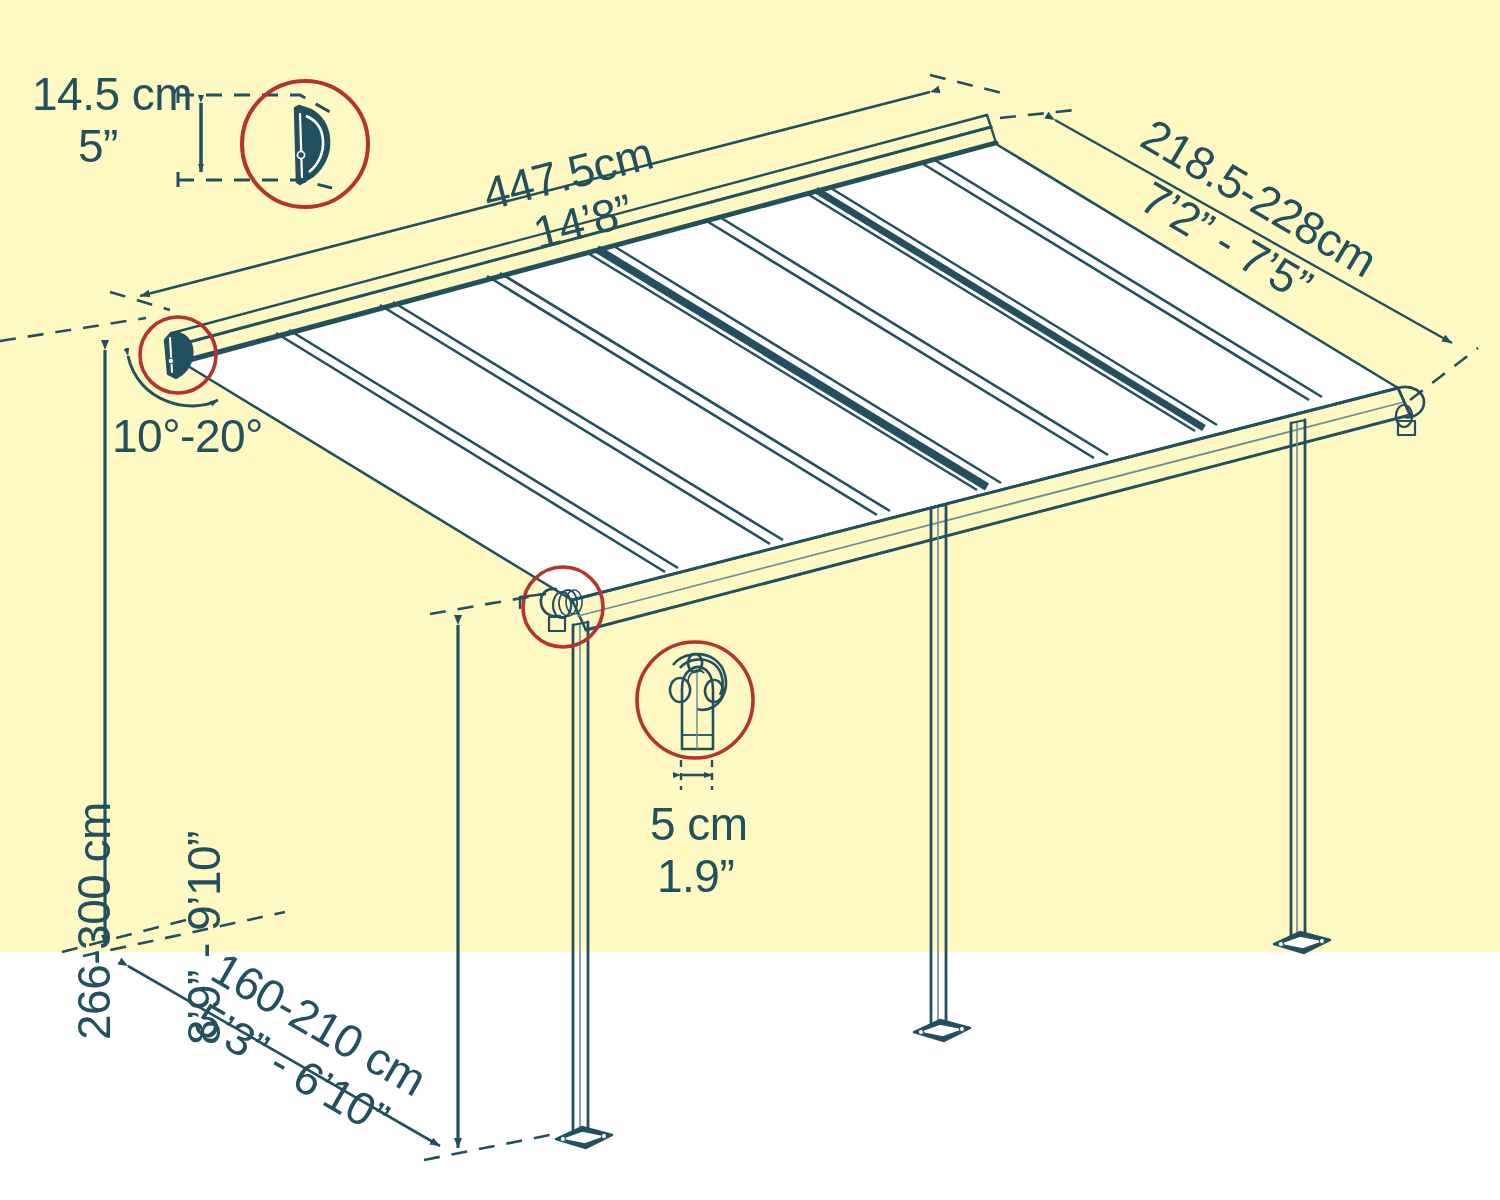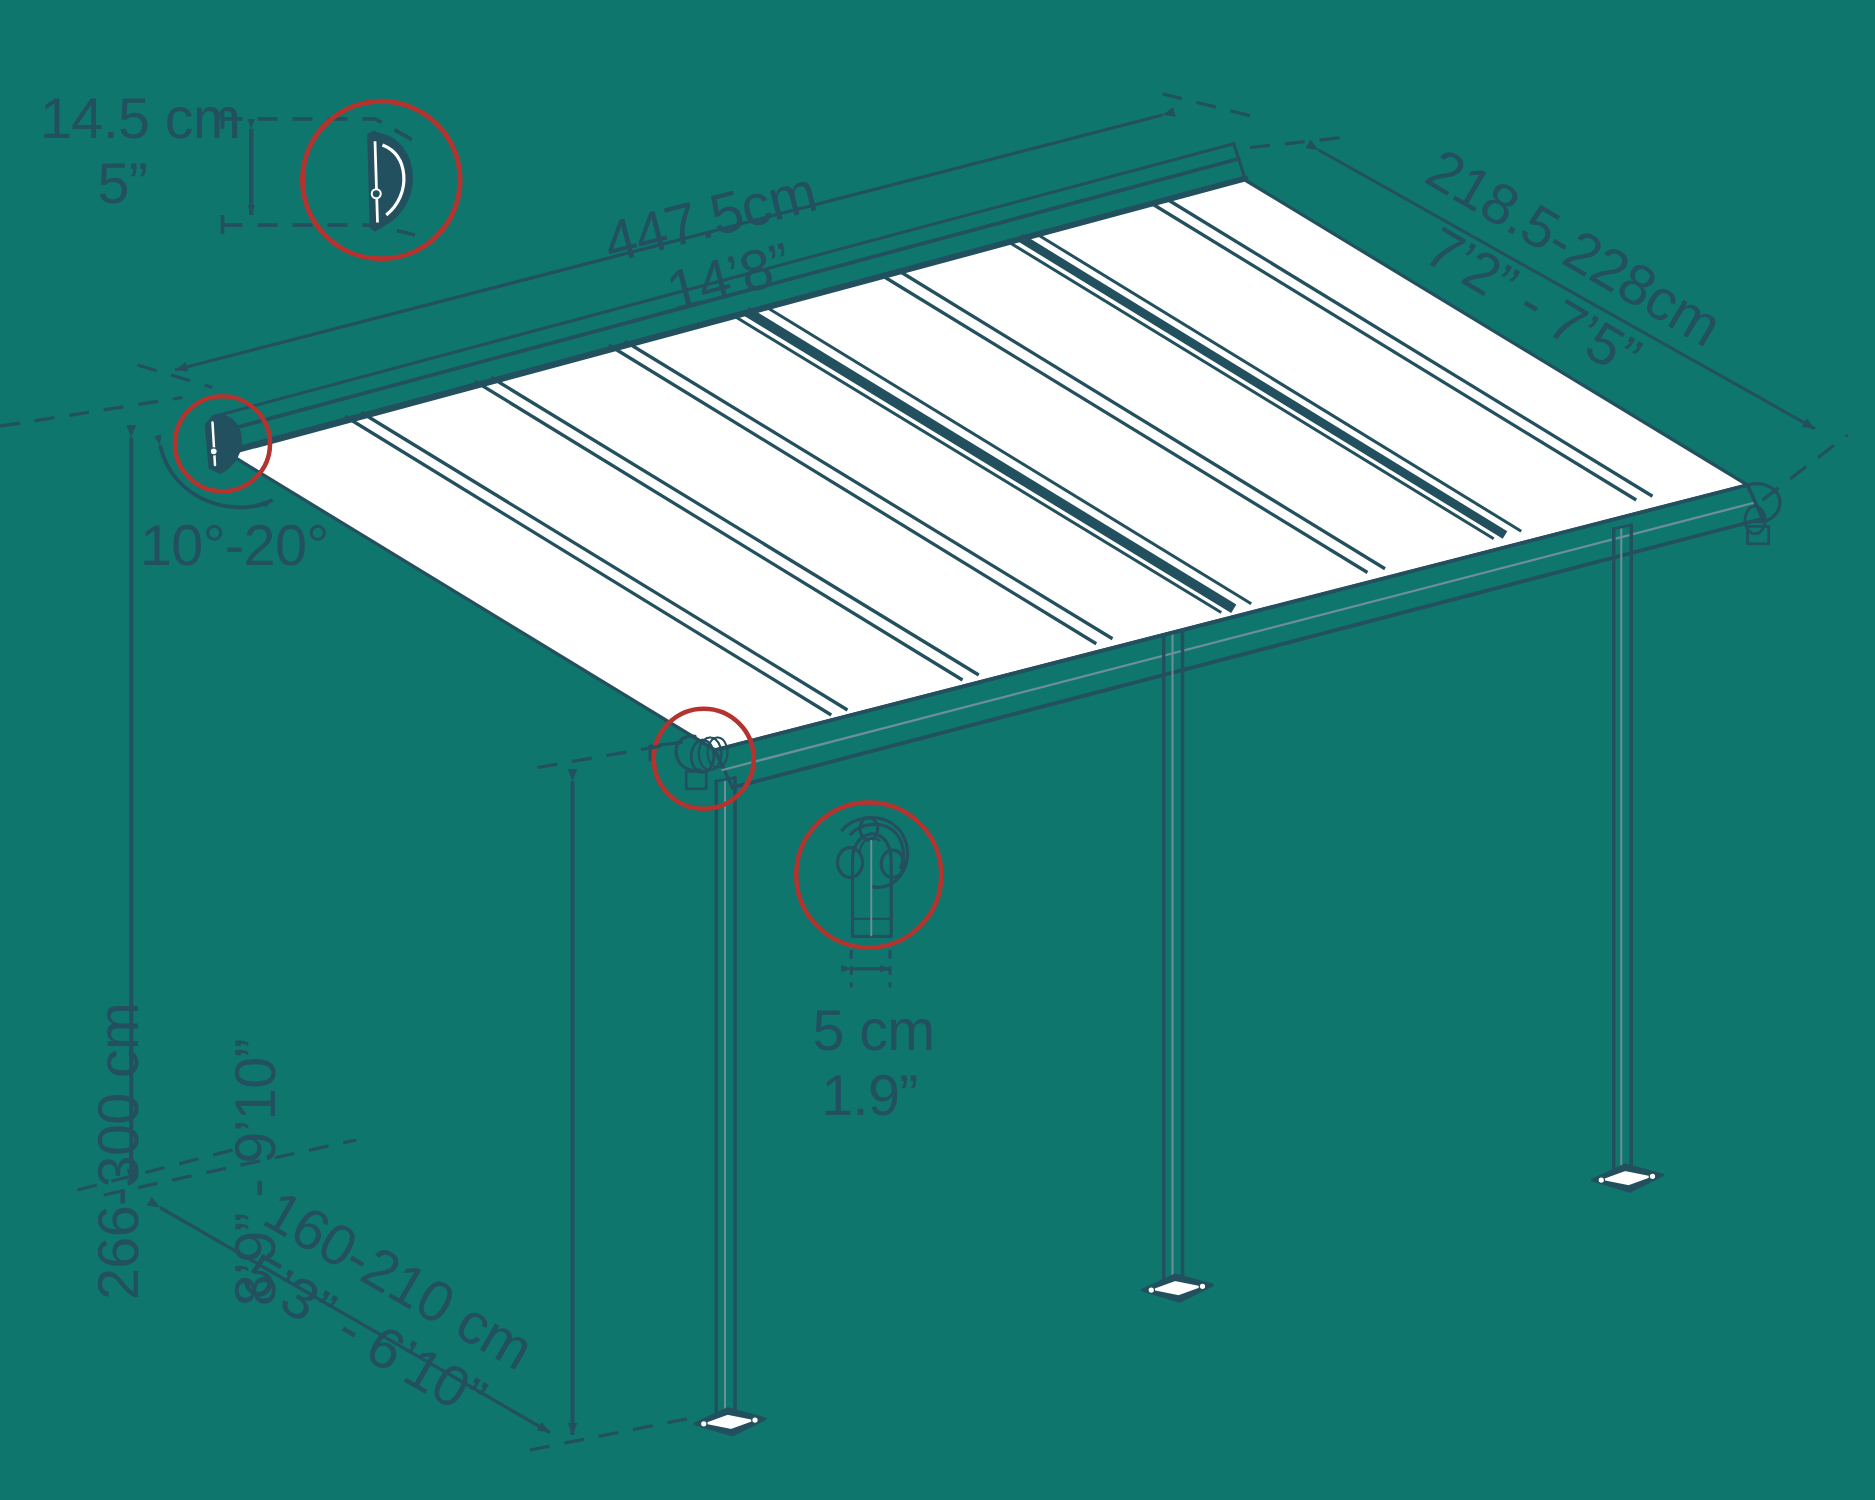--- a/index.html
+++ b/index.html
@@ -11,22 +11,22 @@
   body {
     width: 1500px;
     height: 1200px;
     font-family: "Liberation Sans", sans-serif;
     overflow: hidden;
     position: relative;
   }
   #stage {
     position: relative;
     width: 1500px;
-    height: 1200px;
-    background: #0f766e;
+    height: 952px;
+    background: #fef9c3;
   }
   #stage svg {
     position: absolute;
     left: 0;
     top: 0;
     width: 1500px;
     height: 1200px;
   }
   .dim-text {
     font-family: "Liberation Sans", sans-serif;

